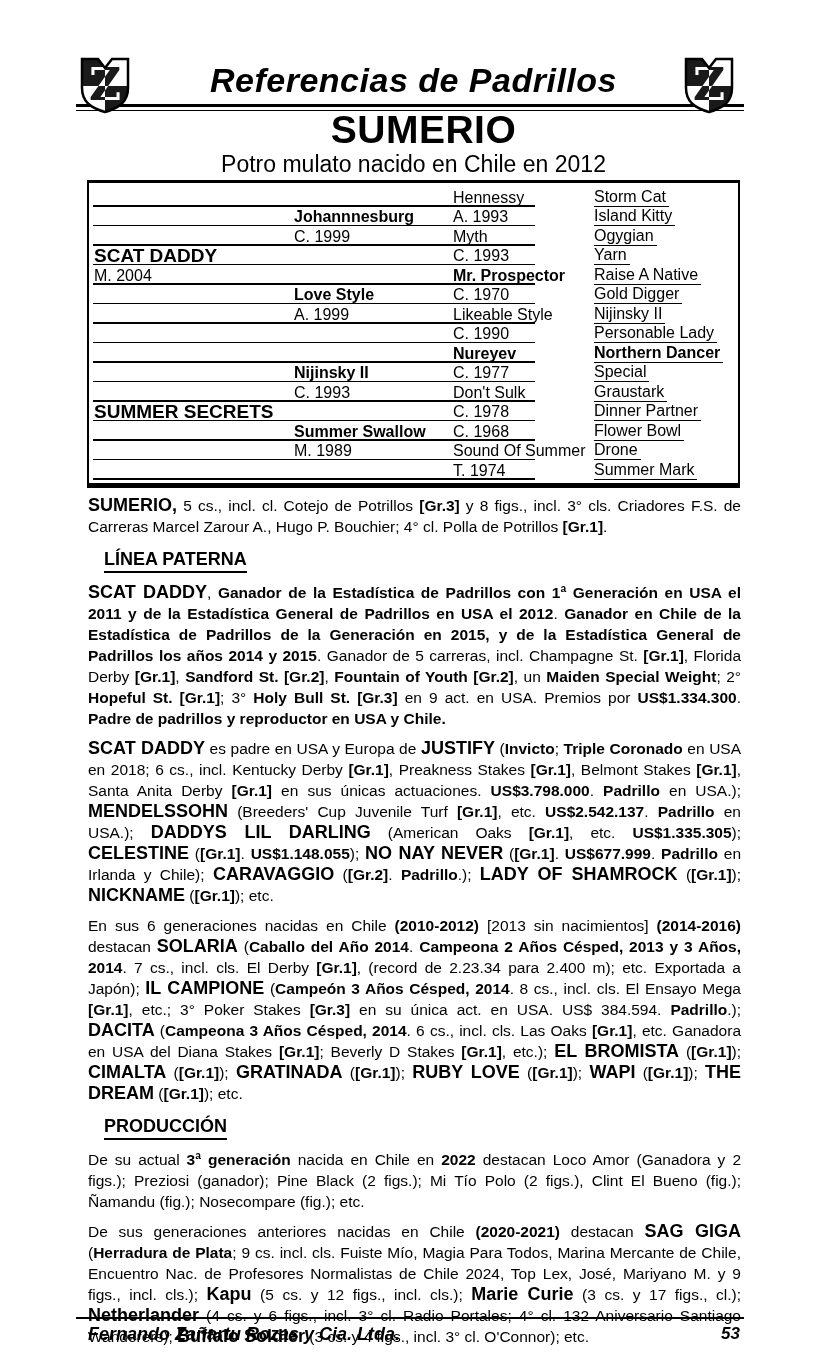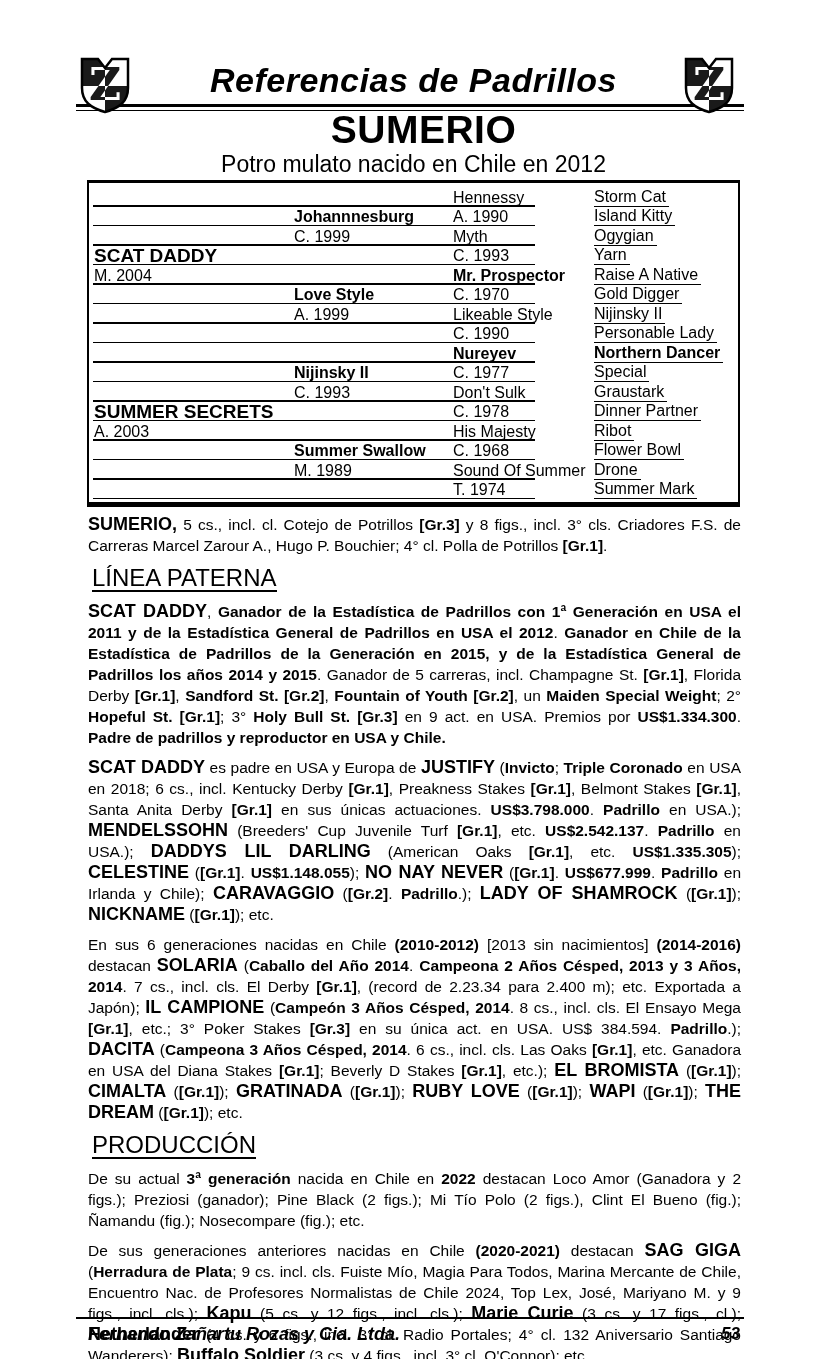--- a/index.html
+++ b/index.html
@@ -70,24 +70,24 @@
   .body-text{
     width:653px;
     margin:0 0 0 88px;
     font-size:15.5px;
     line-height:21px;
     text-align:justify;
   }
   .body-text p{margin:9px 0 0 0;}
   .body-text p.first{margin-top:7px;}
   .sec-heading{
-    margin:11px 0 0 4px;
-    font-size:24px;
+    margin:11px 0 0 16px;
+    font-size:18px;
     line-height:22px;
-    font-weight:normal;
+    font-weight:bold;
   }
   .sec-heading span{display:inline-block;border-bottom:2px solid #000;padding-bottom:1px;}
   .run-b{font-weight:bold;}
   .run-n{font-weight:bold;font-size:18px;}
   
   .footer-rule{position:absolute;left:76px;top:1317px;width:668px;height:2px;background:#000;}
   .footer-company{
     position:absolute;left:88px;top:1324px;
     font-size:18px;font-weight:bold;font-style:italic;
   }
@@ -155,21 +155,21 @@
 
   <div class="pedigree" id="pedigree">
       <div class="prow">
         <div class="rowline"></div>
         <span class="pcell pcol3">Hennessy</span>
         <span class="pcell pcol4">Storm Cat</span>
       </div>
       <div class="prow">
         <div class="rowline"></div>
         <span class="pcell pcol2 pbold">Johannnesburg</span>
-        <span class="pcell pcol3">A. 1990</span>
+        <span class="pcell pcol3">A. 1993</span>
         <span class="pcell pcol4">Island Kitty</span>
       </div>
       <div class="prow">
         <div class="rowline"></div>
         <span class="pcell pcol2">C. 1999</span>
         <span class="pcell pcol3">Myth</span>
         <span class="pcell pcol4">Ogygian</span>
       </div>
       <div class="prow">
         <div class="rowline"></div>
@@ -215,26 +215,20 @@
         <div class="rowline"></div>
         <span class="pcell pcol2">C. 1993</span>
         <span class="pcell pcol3">Don't Sulk</span>
         <span class="pcell pcol4">Graustark</span>
       </div>
       <div class="prow">
         <div class="rowline"></div>
         <span class="pcell pcol1 pbold pbig">SUMMER SECRETS</span>
         <span class="pcell pcol3">C. 1978</span>
         <span class="pcell pcol4">Dinner Partner</span>
-      </div>
-      <div class="prow">
-        <div class="rowline"></div>
-        <span class="pcell pcol1">A. 2003</span>
-        <span class="pcell pcol3">His Majesty</span>
-        <span class="pcell pcol4">Ribot</span>
       </div>
       <div class="prow">
         <div class="rowline"></div>
         <span class="pcell pcol2 pbold">Summer Swallow</span>
         <span class="pcell pcol3">C. 1968</span>
         <span class="pcell pcol4">Flower Bowl</span>
       </div>
       <div class="prow">
         <div class="rowline"></div>
         <span class="pcell pcol2">M. 1989</span>

